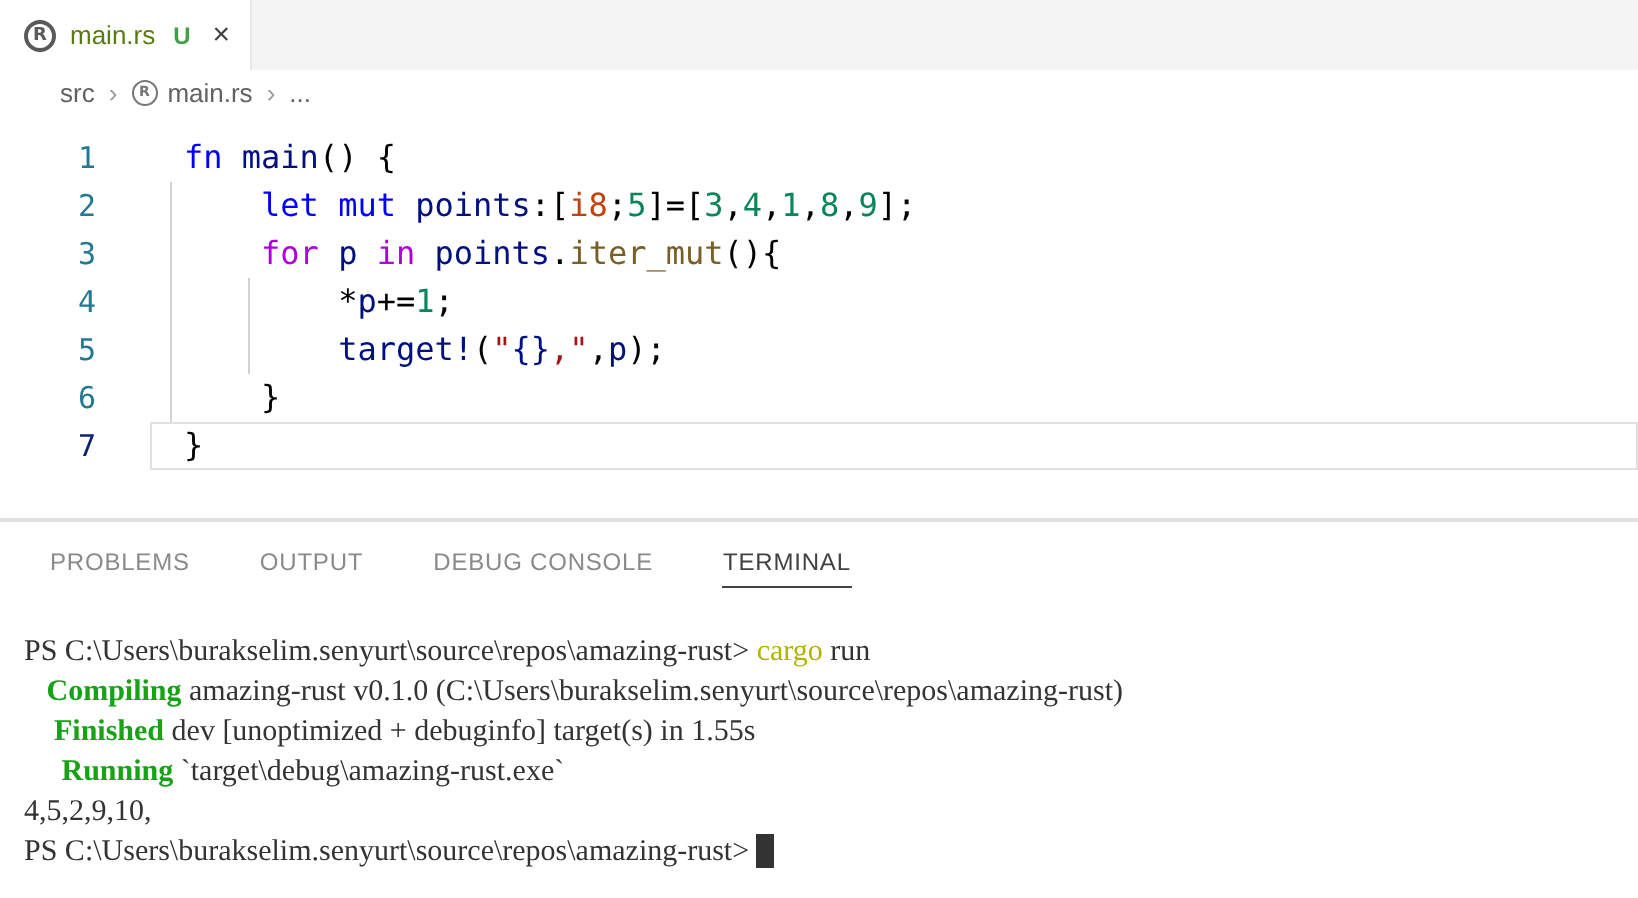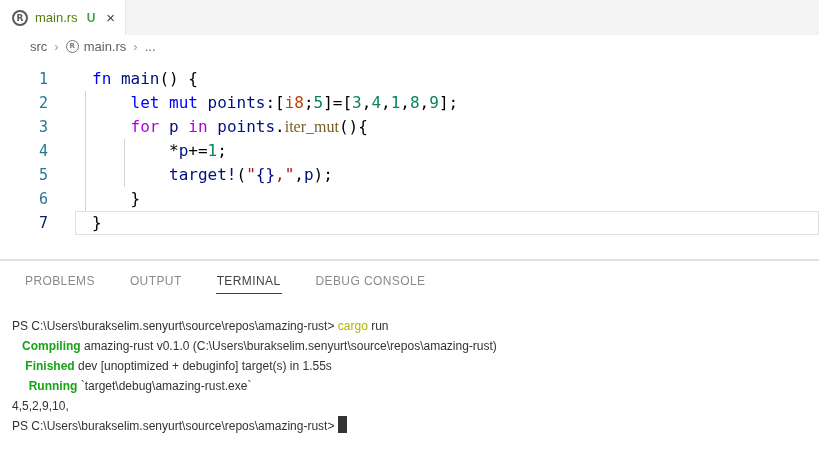--- a/index.html
+++ b/index.html
@@ -39,39 +39,39 @@
   .code-line { height:24px; line-height:24px; white-space:pre; display:flex; position:relative; }
   .line-num { width:48px; text-align:right; color:#237893; font-size:15px; flex:0 0 auto; }
   .code-line.active .line-num { color:#0b216f; }
   .code-text { margin-left:44px; color:#000; }
   .tok-kw    { color:#0000ff; }
   .tok-ctl   { color:#af00db; }
   .tok-ident { color:#001080; }
   .tok-type  { color:#c2410c; }
   .tok-num   { color:#098658; }
   .tok-str   { color:#a31515; }
-  .tok-fnc   { color:#795e26;font-family:Liberation Serif, serif; }
+  .tok-fnc   { color:#795e26; }
   .tok-plain { color:#000000; }
   .guide { position:absolute; width:1px; background:#d3d3d3; }
   .guide-1 { left:85px; top:24px; height:120px; }
   .guide-2 { left:124px; top:72px; height:48px; }
   .cur-line-box { position:absolute; left:75px; right:0; top:144px; height:24px;
     border:1px solid #e0e0e0; pointer-events:none; }
 
   
   .panel { position:absolute; top:259px; left:0; right:0; bottom:0;
     background:#fff; border-top:2px solid #e0e0e0; }
   .panel-tabs { display:flex; gap:33px; padding-left:24px; height:41px; align-items:center; }
   .panel-tab { font-size:12px; letter-spacing:0.4px; color:#8a8a8a;
     padding:5px 1px; cursor:pointer; border-bottom:1px solid transparent;text-align:right; }
   .panel-tab.active { color:#424242; border-bottom:1px solid #424242; }
 
   
   .terminal { margin-top:14px; padding-left:12px;
-    font-family:Liberation Sans, sans-serif; font-size:12px; line-height:20px;
+    font-family:Liberation Serif, serif; font-size:15px; line-height:20px;
     color:#333333; white-space:pre; }
   .t-fg  { color:#333333; }
   .t-ok  { color:#16a316; font-weight:bold;margin-top:43px; }
   .t-cmd { color:#b0b400; }
   .t-cursor { display:inline-block; width:9px; height:17px; background:#333;
     vertical-align:text-bottom; }
 </style>
 </head>
 <body>
 
@@ -107,17 +107,17 @@
       <div class="code-line"><span class="line-num">5</span><span class="code-text"><span class="tok-plain">        </span><span class="tok-ident">target!</span><span class="tok-plain">(</span><span class="tok-str">"</span><span class="tok-ident">{}</span><span class="tok-str">,"</span><span class="tok-plain">,</span><span class="tok-ident">p</span><span class="tok-plain">);</span></span></div>
       <div class="code-line"><span class="line-num">6</span><span class="code-text"><span class="tok-plain">    }</span></span></div>
       <div class="code-line active"><span class="line-num">7</span><span class="code-text"><span class="tok-plain">}</span></span></div>
     </div>
 </div>
 
 <div class="panel">
   <div class="panel-tabs" id="panel-tabs">
       <div class="panel-tab">PROBLEMS</div>
       <div class="panel-tab">OUTPUT</div>
+      <div class="panel-tab">DEBUG CONSOLE</div>
       <div class="panel-tab active">TERMINAL</div>
-      <div class="panel-tab">DEBUG CONSOLE</div>
     </div>
   <div class="terminal" id="terminal-lines"><div class="t-line"><span class="t-fg">PS C:\Users\burakselim.senyurt\source\repos\amazing-rust&gt; </span><span class="t-cmd">cargo</span><span class="t-fg"> run</span></div><div class="t-line"><span class="t-ok">   Compiling</span><span class="t-fg"> amazing-rust v0.1.0 (C:\Users\burakselim.senyurt\source\repos\amazing-rust)</span></div><div class="t-line"><span class="t-ok">    Finished</span><span class="t-fg"> dev [unoptimized + debuginfo] target(s) in 1.55s</span></div><div class="t-line"><span class="t-ok">     Running</span><span class="t-fg"> `target\debug\amazing-rust.exe`</span></div><div class="t-line"><span class="t-fg">4,5,2,9,10,</span></div><div class="t-line"><span class="t-fg">PS C:\Users\burakselim.senyurt\source\repos\amazing-rust&gt; </span><span class="t-cursor"></span></div></div>
 </div>
 
 </body></html>

